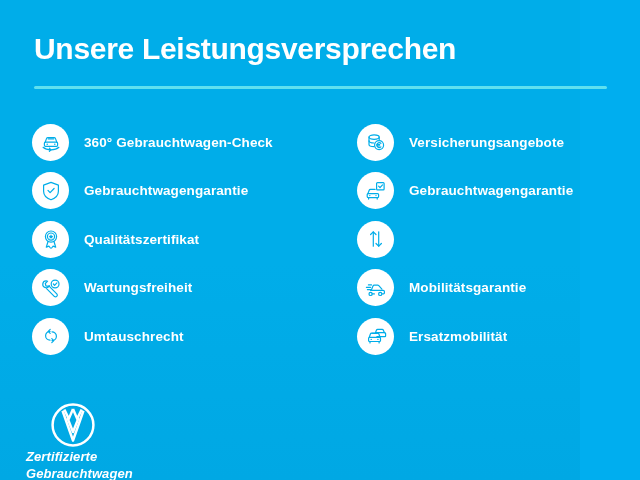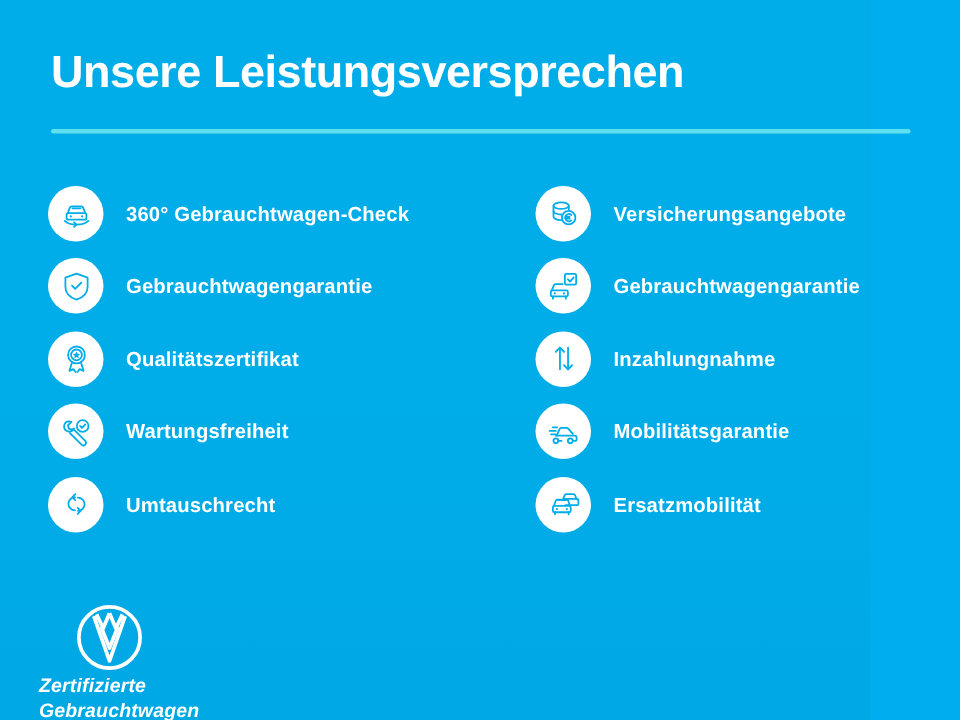--- a/index.html
+++ b/index.html
@@ -198,21 +198,20 @@
 
       <div class="item">
         <div class="badge">
           <svg width="24" height="24" viewBox="0 0 24 24" fill="none" stroke="#00ade9" stroke-width="1.2" stroke-linecap="round" stroke-linejoin="round">
             <path d="M9.3 19.2V4.8"></path>
             <path d="m6.6 7.5 2.7-2.7 2.7 2.7"></path>
             <path d="M14.7 4.8v14.4"></path>
             <path d="m12 16.5 2.7 2.7 2.7-2.7"></path>
           </svg>
         </div>
-        <div class="item-label">Inzahlungnahme</div>
       </div>
 
       <div class="item">
         <div class="badge">
           <svg width="24" height="24" viewBox="0 0 24 24" fill="none" stroke="#00ade9" stroke-width="1.2" stroke-linecap="round" stroke-linejoin="round">
             <path d="M7.2 14.4 9 10.1a1.4 1.4 0 0 1 1.3-.9h3.4c.4 0 .8.2 1.1.5l3.1 3.5"></path>
             <path d="M6.6 14.4h12.6c.7 0 1.2.5 1.2 1.2v1.5c0 .4-.4.8-.8.8h-1.1"></path>
             <path d="M10.4 17.9H8.1"></path>
             <circle cx="16.2" cy="17.9" r="1.6"></circle>
             <circle cx="6.6" cy="17.9" r="1.6"></circle>

